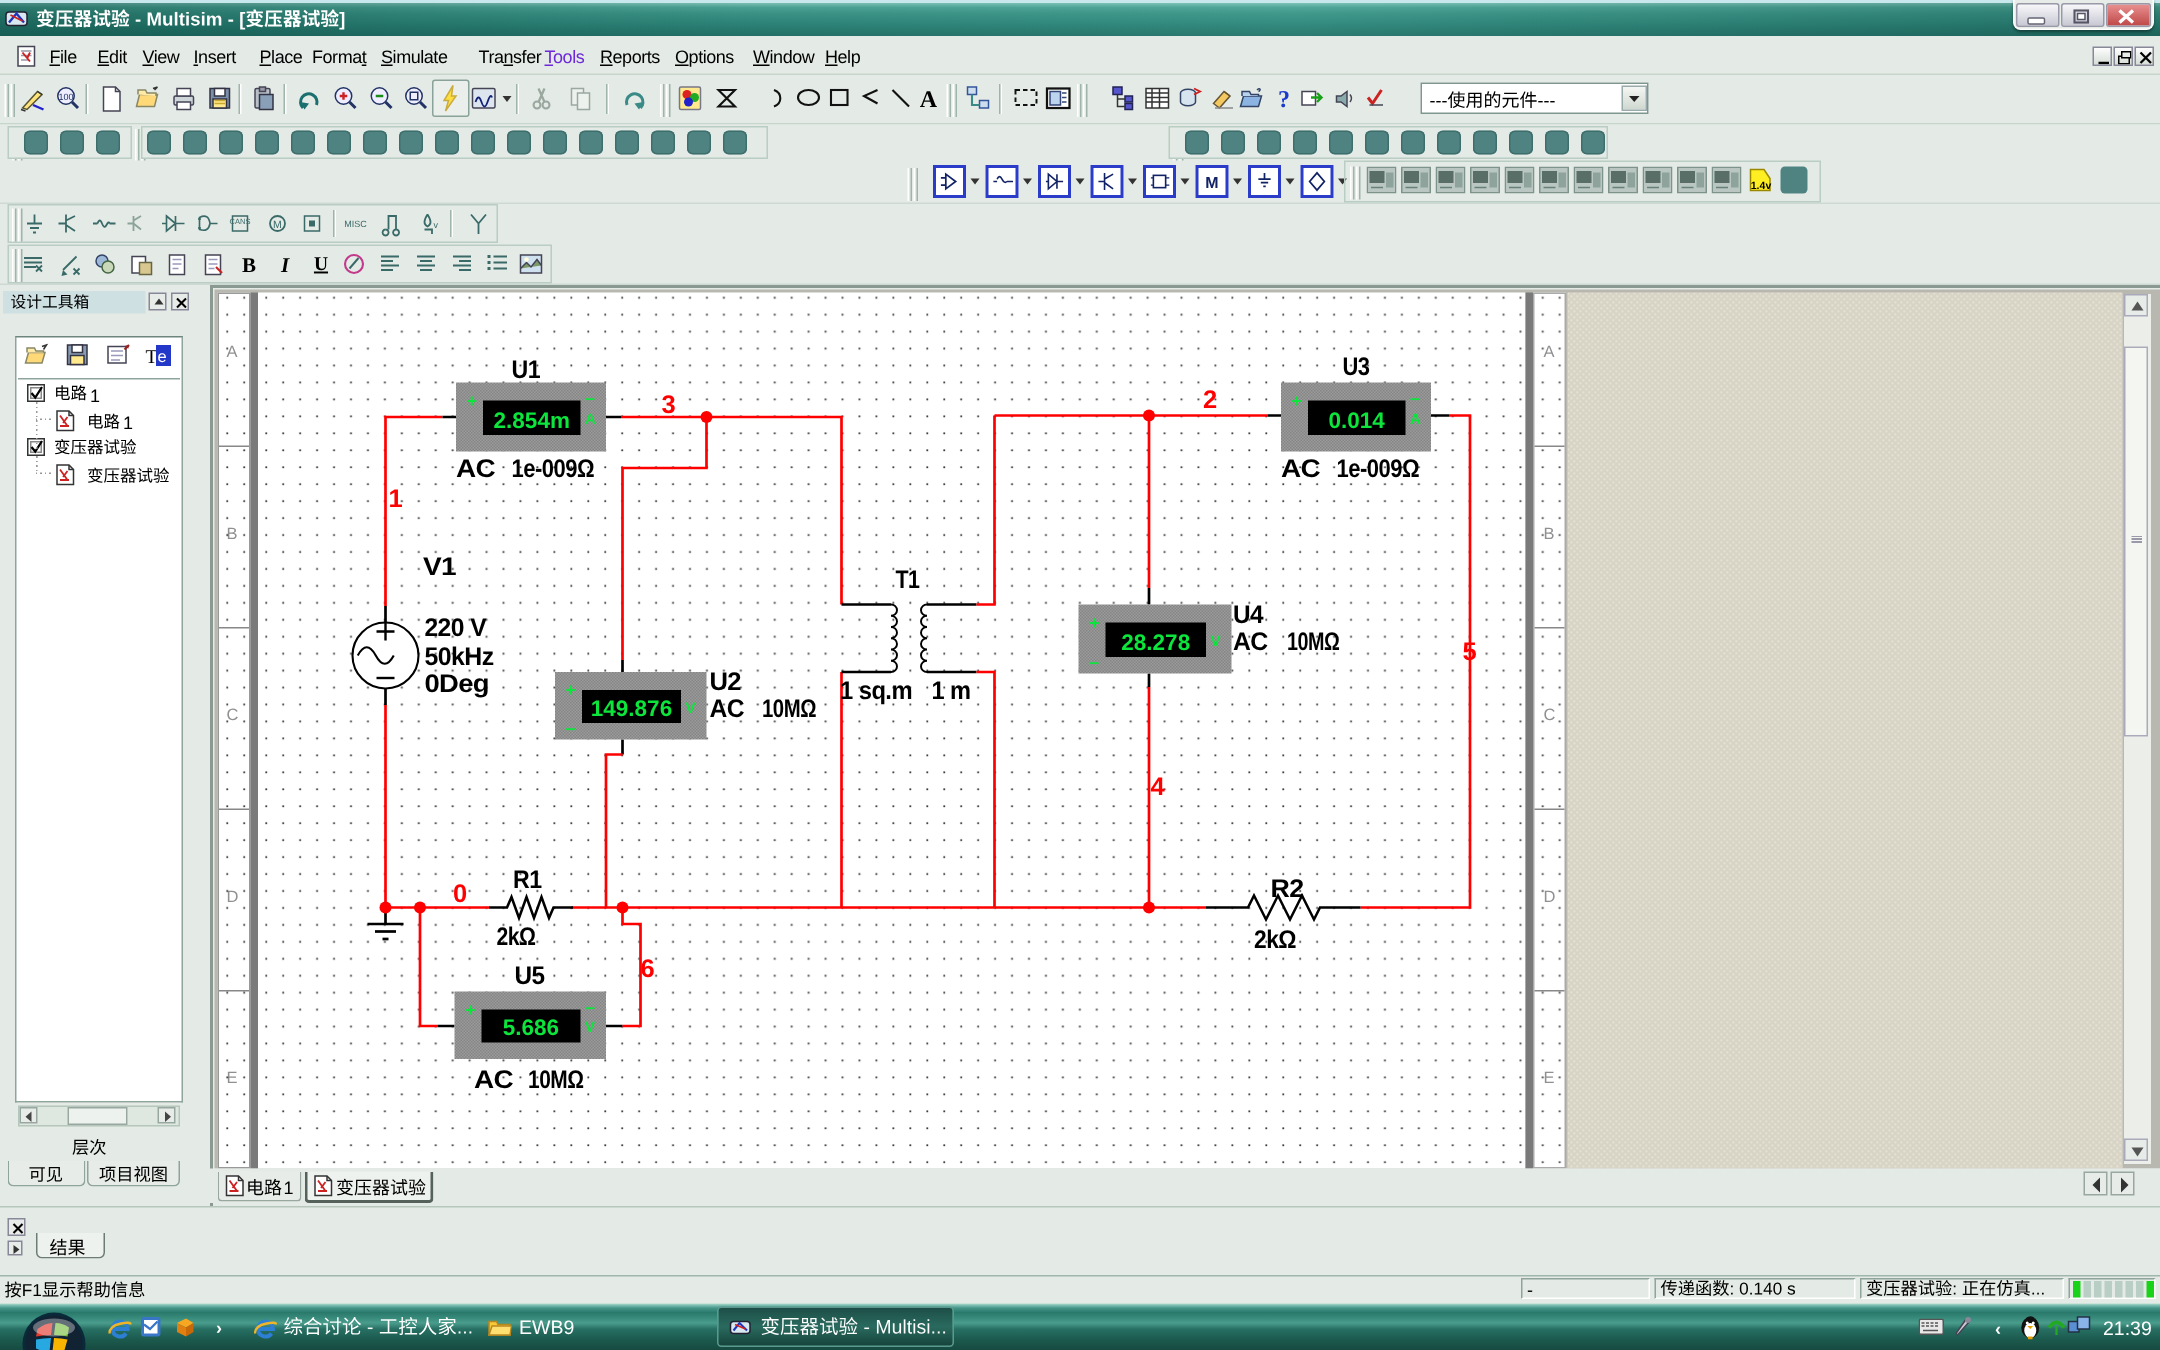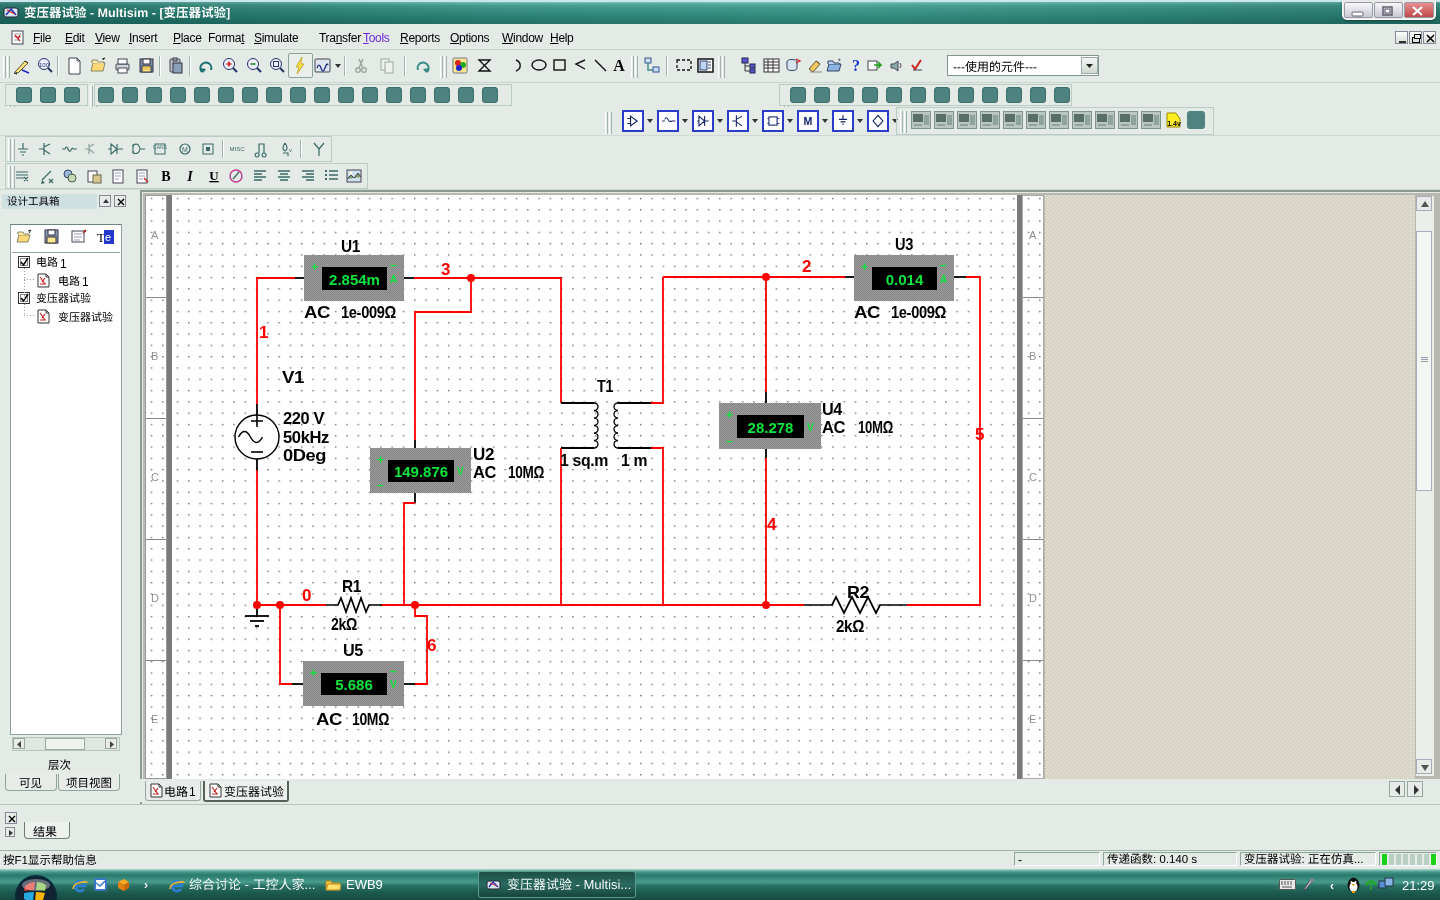--- a/index.html
+++ b/index.html
@@ -859,21 +859,21 @@
     <path d="M5.5 8 L9.5 8 L7.5 10 Z" fill="#e8a000"></path>
   </svg>
 <svg style="position:absolute;left:1364px;top:877px" width="14" height="15">
     <path d="M2 8 Q7 1 12 8" fill="none" stroke="#2a2" stroke-width="2.5"></path>
     <path d="M7 7 v6" stroke="#2a2" stroke-width="1.5"></path>
   </svg>
 <svg style="position:absolute;left:1378px;top:876px" width="16" height="16">
     <rect x="1" y="5" width="7" height="7" fill="#5a8fd4" stroke="#234"></rect>
     <rect x="7" y="2" width="8" height="8" fill="#88b4e8" stroke="#234"></rect>
   </svg>
-<div style="position:absolute;left:1402px;top:878px;color:#fff;font:13px 'Liberation Sans';">21:29</div>
+<div style="position:absolute;left:1402px;top:878px;color:#fff;font:13px 'Liberation Sans';">21:39</div>
 <svg style="position:absolute;left:0;top:0;pointer-events:none;z-index:50" width="1440" height="900">
     <defs>
       <path id="LB2d" d="M39 200V319H293V200Z"></path>
       <path id="LB4d" d="M638 0V417Q638 431 638 445Q639 459 643 567Q608 436 592 384L468 0H365L241 384L189 567Q195 454 195 417V0H67V688H260L383 303L394 266L417 174L448 284L574 688H766V0Z"></path>
       <path id="LB5b" d="M56 -208V725H321V632H186V-114H321V-208Z"></path>
       <path id="LB5d" d="M12 -208V-114H148V632H12V725H277V-208Z"></path>
       <path id="LB69" d="M70 624V725H207V624ZM70 0V528H207V0Z"></path>
       <path id="LB6c" d="M70 0V725H207V0Z"></path>
       <path id="LB6d" d="M381 0V296Q381 436 301 436Q259 436 233 393Q207 351 207 283V0H70V410Q70 453 69 480Q67 507 66 528H197Q198 519 201 479Q203 438 203 423H205Q230 484 268 511Q306 539 359 539Q480 539 506 423H509Q536 485 573 512Q611 539 669 539Q746 539 787 486Q827 434 827 335V0H691V296Q691 436 611 436Q571 436 545 397Q520 358 517 290V0Z"></path>
       <path id="LB73" d="M515 154Q515 78 452 34Q390 -10 279 -10Q170 -10 112 25Q54 59 35 132L156 150Q166 112 191 97Q216 81 279 81Q336 81 363 96Q389 110 389 142Q389 167 368 182Q347 197 296 207Q180 230 139 250Q99 270 77 301Q56 333 56 378Q56 454 115 496Q173 539 280 539Q374 539 431 502Q489 465 503 396L381 383Q375 416 353 431Q330 447 280 447Q231 447 207 435Q182 422 182 393Q182 370 201 357Q220 343 264 334Q326 322 374 308Q422 295 451 276Q480 258 498 229Q515 200 515 154Z"></path>

